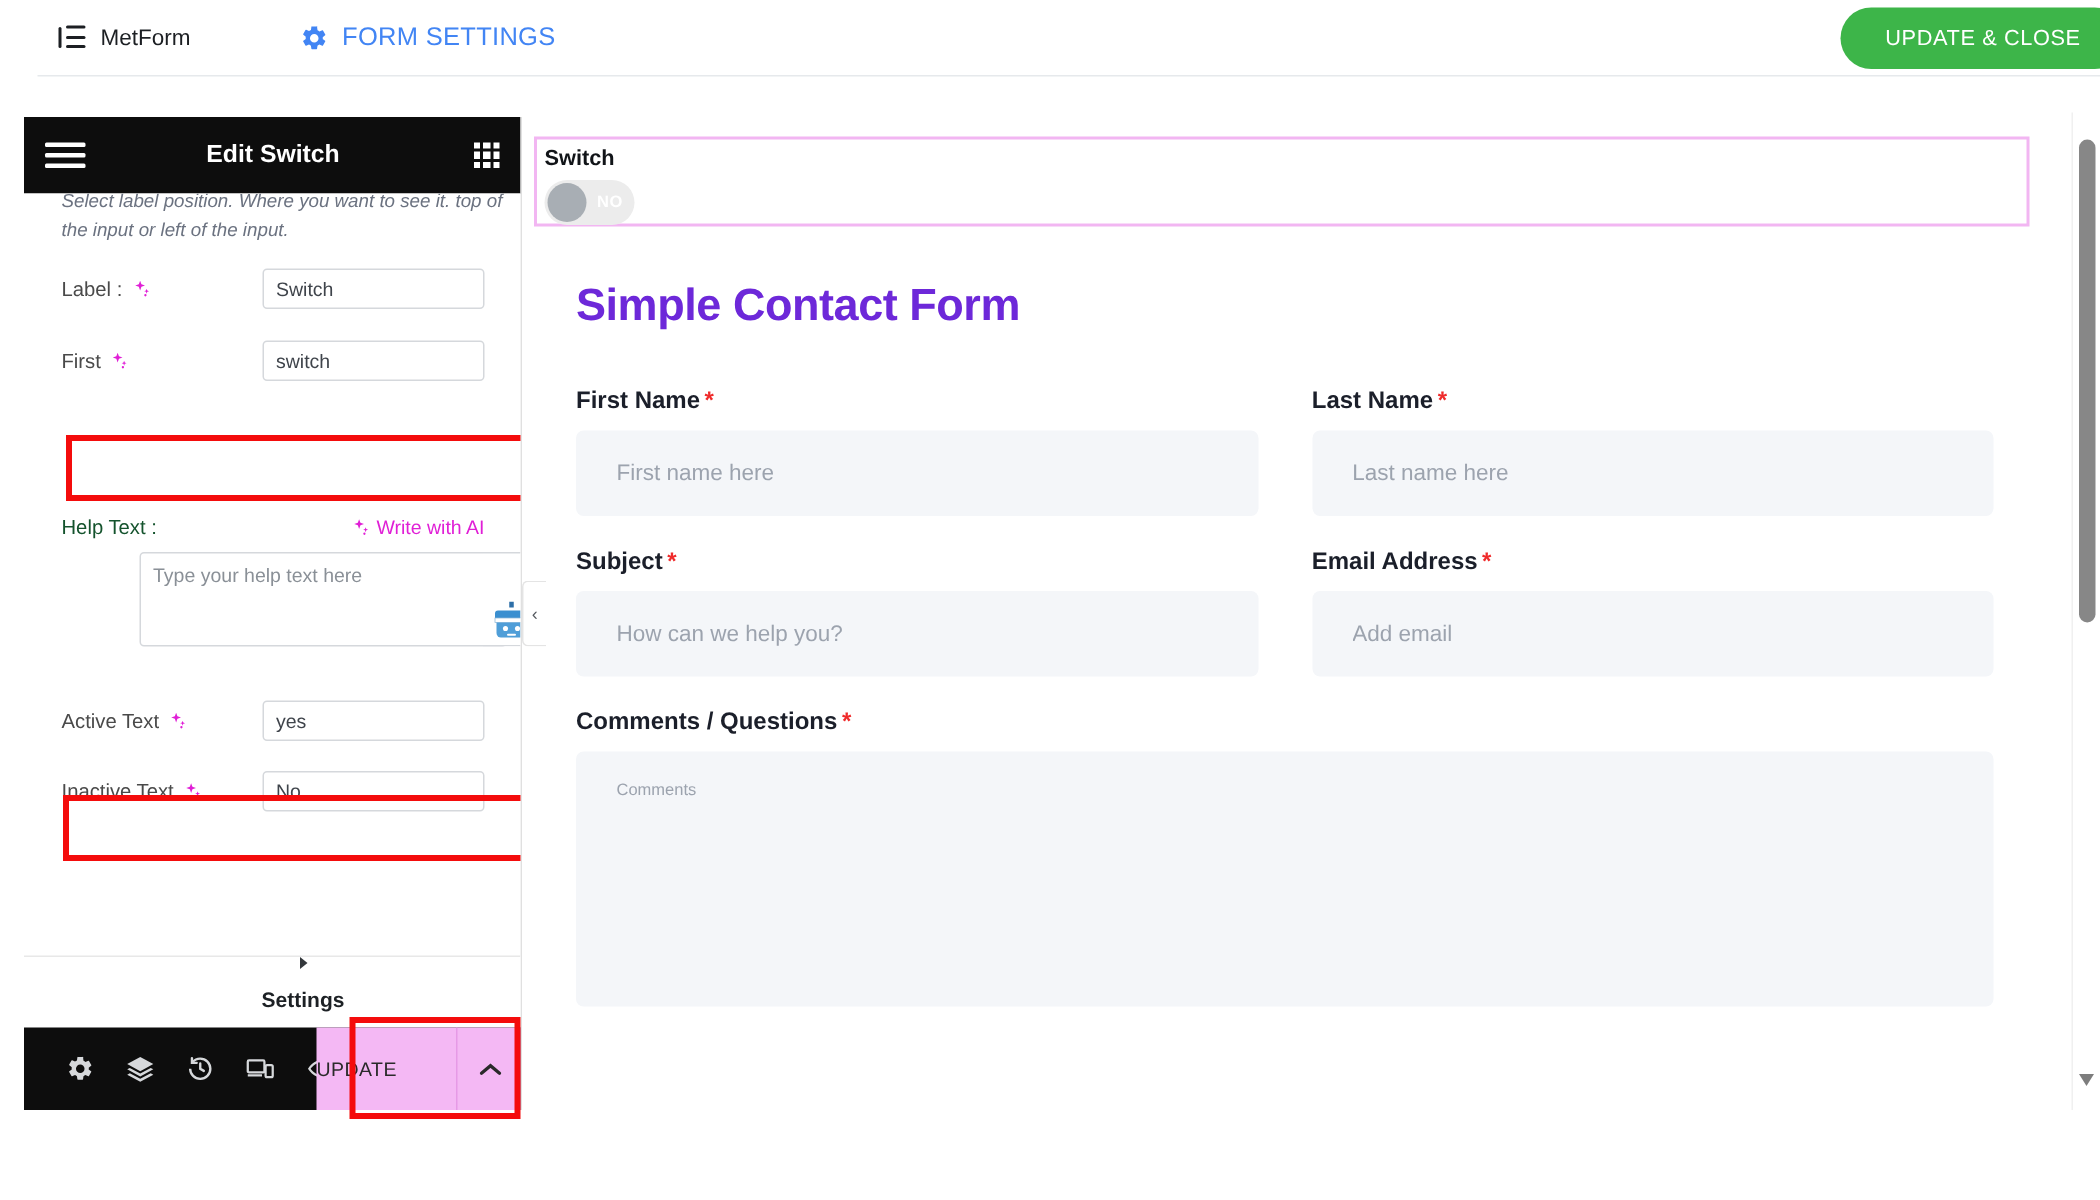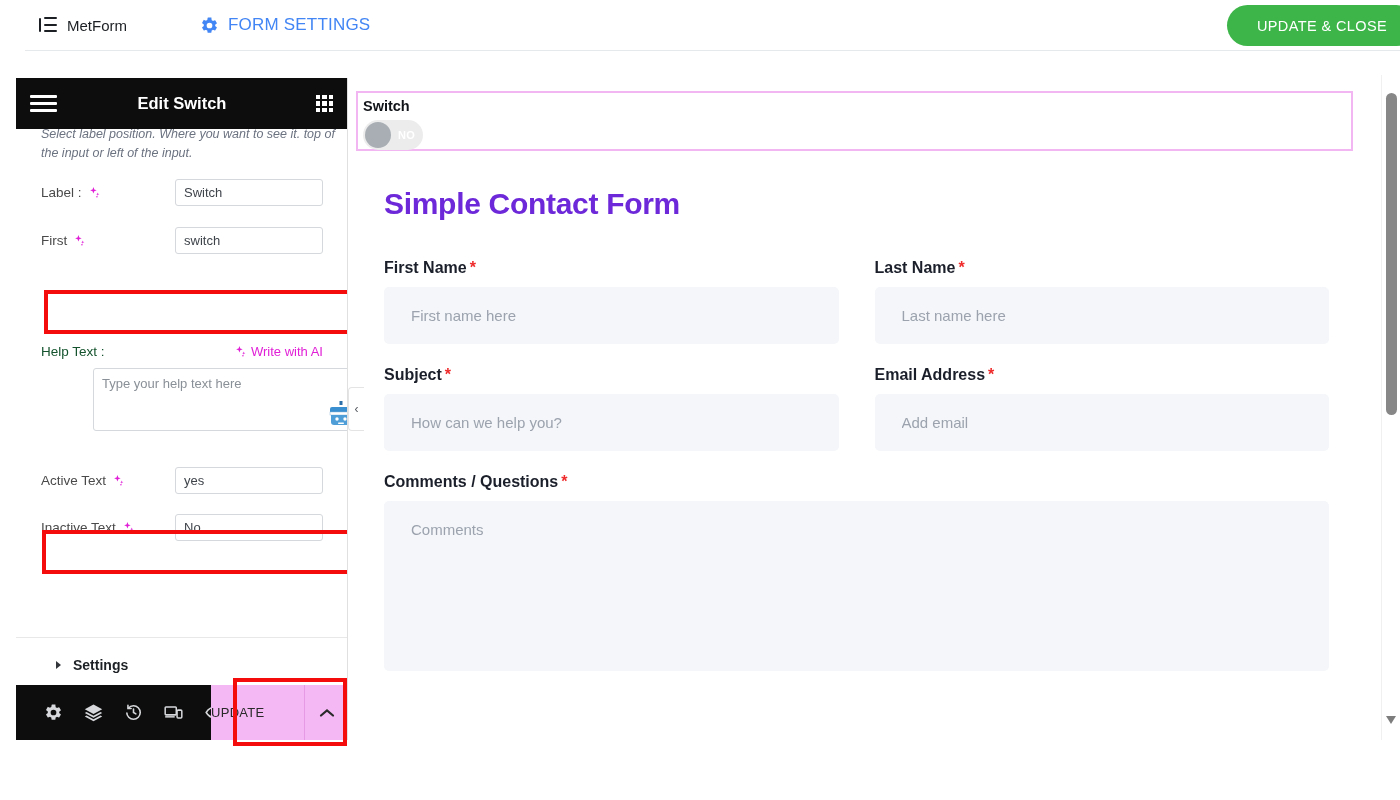--- a/index.html
+++ b/index.html
@@ -159,21 +159,21 @@
     display: flex; align-items: flex-end; justify-content: center;
     padding-bottom: 3px;
   }
 
   .accordion {
     position: absolute; left: 0; width: 332px; height: 55px;
     border-top: 1px solid #e8e8e8;
     display: flex; align-items: center; padding-left: 40px; gap: 12px;
     cursor: pointer; background: #fff;
   }
-  #acc-settings { top: 508px; }
+  #acc-settings { top: 508px; flex-direction: column; }
   #acc-conditional { top: 563px; }
   .acc-caret {
     width: 0; height: 0;
     border-left: 5px solid #33373b;
     border-top: 4px solid transparent;
     border-bottom: 4px solid transparent;
   }
   .acc-label { font-size: 14px; font-weight: bold; color: #1d2125; }
 
   #panel-footer {
@@ -269,21 +269,21 @@
   .finput {
     width: 100%; height: 57px;
     background: #f4f6f9; border: none; border-radius: 5px;
     font-size: 15px; color: #333; padding: 0 27px;
     font-family: "Liberation Sans", sans-serif;
   }
   .finput::placeholder { color: #9ca3ae; }
   .ftextarea {
     width: 100%; height: 170px;
     background: #f4f6f9; border: none; border-radius: 5px;
-    font-size: 15px; color: #0369a1; padding: 20px 27px;
+    font-size: 11px; color: #0369a1; padding: 20px 27px;
     resize: none; font-family: "Liberation Sans", sans-serif;
   }
   .ftextarea::placeholder { color: #9ca3ae; }
 
   
   #scrollbar {
     position: absolute; right: 0; top: 75px;
     width: 19px; height: 665px;
     background: #ffffff; border-left: 1px solid #f0f0f0;
   }

